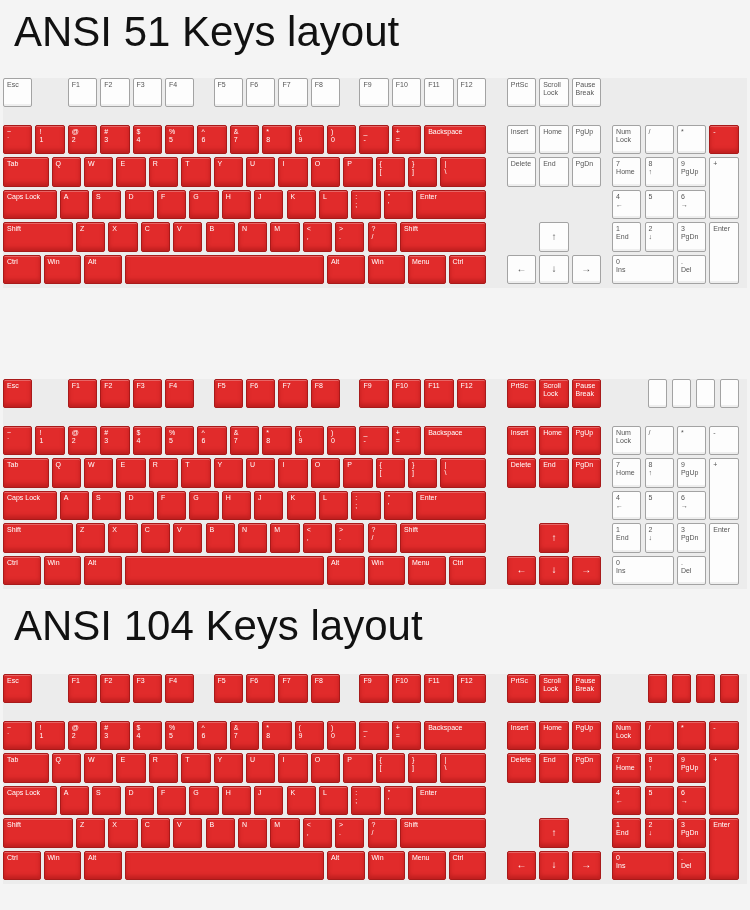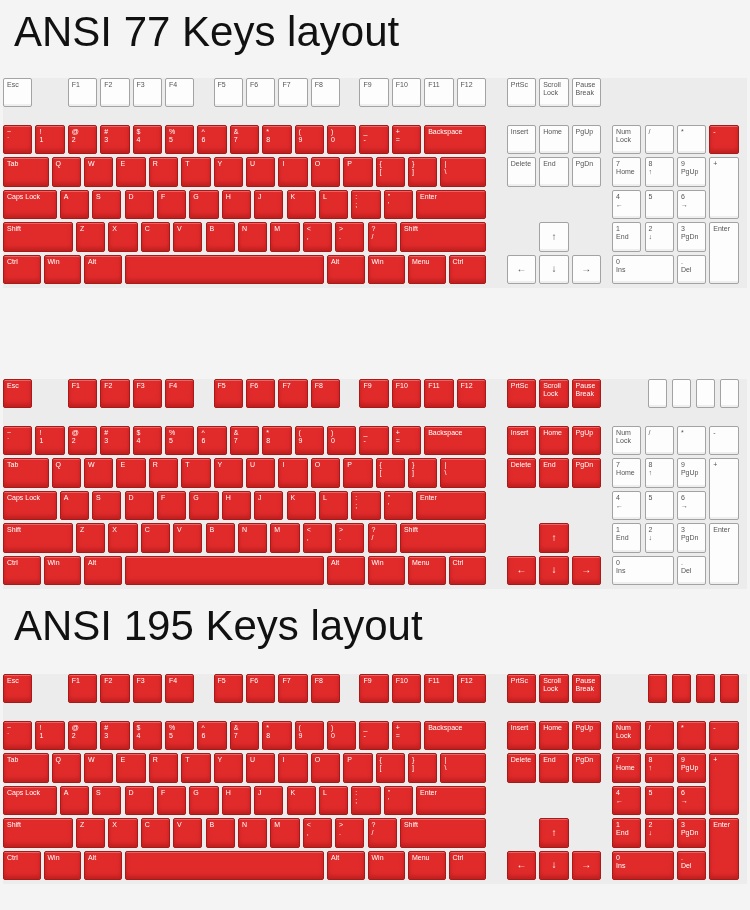--- a/index.html
+++ b/index.html
@@ -63,21 +63,21 @@
   .key .ln:first-child { padding-top: 2px; }
 
   .key.center { display: flex; align-items: center; justify-content: center; }
   .key.center .ln { padding: 0; font-size: 10px; line-height: 10px; }
 </style>
 </head>
 <body>
 
 <div class="page">
 
-  <div class="title t0">ANSI 77 Keys layout</div>
+  <div class="title t0">ANSI 51 Keys layout</div>
   <div class="keyboard k0">
       <div class="key white" style="left: 0px; top: 0px; width: 29.4px; height: 29.4px;">
         <div class="ln">Esc</div>
       </div>
       <div class="key white" style="left: 64.8px; top: 0px; width: 29.4px; height: 29.4px;">
         <div class="ln">F1</div>
       </div>
       <div class="key white" style="left: 97.2px; top: 0px; width: 29.4px; height: 29.4px;">
         <div class="ln">F2</div>
       </div>
@@ -762,21 +762,21 @@
       <div class="key white" style="left: 609.1px; top: 176.6px; width: 61.8px; height: 29.4px;">
         <div class="ln">0</div>
         <div class="ln">Ins</div>
       </div>
       <div class="key white" style="left: 673.9px; top: 176.6px; width: 29.4px; height: 29.4px;">
         <div class="ln">.</div>
         <div class="ln">Del</div>
       </div>
     </div>
 
-  <div class="title t2">ANSI 195 Keys layout</div>
+  <div class="title t2">ANSI 104 Keys layout</div>
   <div class="keyboard k2">
       <div class="key red" style="left: 0px; top: 0px; width: 29.4px; height: 29.4px;">
         <div class="ln">Esc</div>
       </div>
       <div class="key red" style="left: 64.8px; top: 0px; width: 29.4px; height: 29.4px;">
         <div class="ln">F1</div>
       </div>
       <div class="key red" style="left: 97.2px; top: 0px; width: 29.4px; height: 29.4px;">
         <div class="ln">F2</div>
       </div>

